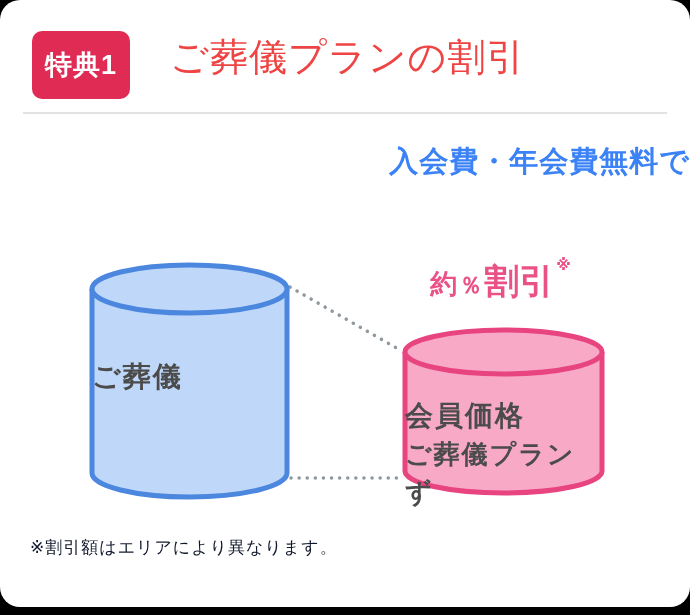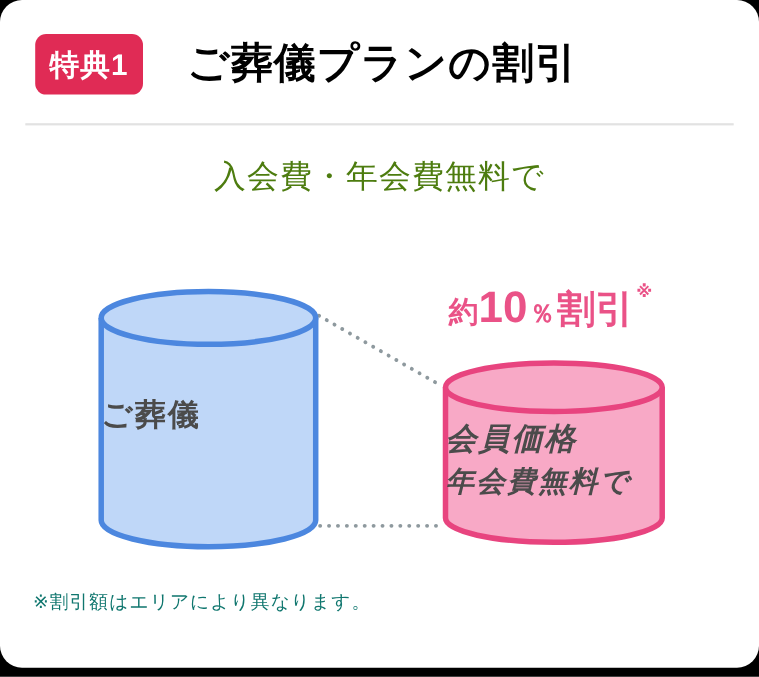--- a/index.html
+++ b/index.html
@@ -16,57 +16,57 @@
     left: 0; top: 0;
     width: 690px;
     height: 607px;
     background: #ffffff;
     border-radius: 20px;
   }
   
   .badge {
     position: absolute;
     left: 32px; top: 31px;
-    width: 98px; height: 55px;
+    width: 98px; height: 68px;
     background: #E02B55;
     border-radius: 10px;
     display: flex;
     align-items: center;
     justify-content: center;
     color: #ffffff;
     font-size: 27px;
     font-weight: 700;
     letter-spacing: 1px;
   }
   .title {
     position: absolute;
     left: 170px; top: 31px;
     height: 52px;
     display: flex;
     align-items: center;
-    color: #000000;
+    color: #ef4444;
     font-size: 38px;
-    font-weight: 700;
+    font-weight: 400;
     letter-spacing: 1px;
     white-space: nowrap;
   }
   .divider {
     position: absolute;
     left: 23px; right: 23px; top: 112px;
     height: 2px;
     background: #E2E2E2;
   }
   
   .headline {
     position: absolute;
     left: 0; right: 0; top: 140px;
-    text-align: center;
-    color: #4d7c0f;
+    text-align: right;
+    color: #3b82f6;
     font-size: 29px;
-    font-weight: 400;
+    font-weight: 700;
     line-height: 43px;
     letter-spacing: 1px;
   }
   
   .diagram-svg {
     position: absolute;
     left: 0; top: 240px;
     width: 690px; height: 280px;
   }
   .cyl-blue { stroke: #4C87DF; stroke-width: 5; stroke-linejoin: round; }
@@ -83,22 +83,22 @@
     text-align: left;
     color: #4B4B4B;
     font-weight: 700;
     letter-spacing: 2px;
   }
   .cyl-label-blue {
     left: 92px; top: 358px; width: 195px;
     font-size: 28px; line-height: 38px;
   }
   .cyl-label-pink {
-    left: 405px; top: 380px; width: 197px;
-    font-size: 28px; line-height: 38px; font-style: italic;
+    left: 405px; top: 397px; width: 197px;
+    font-size: 28px; line-height: 38px;
   }
   .cyl-label-pink .line2 { font-size: 26px; }
   .discount {
     position: absolute;
     left: 393px; top: 258px; width: 215px;
     display: flex;
     align-items: baseline;
     justify-content: center;
     color: #EA5287;
     font-weight: 700;
@@ -106,21 +106,21 @@
   }
   .discount .d-prefix { font-size: 27px; }
   .discount .d-value  { font-size: 40px; letter-spacing: 0px; }
   .discount .d-unit   { font-size: 23px; margin-left: 2px; }
   .discount .d-suffix { font-size: 35px; margin-left: 2px; }
   .discount .d-mark   { font-size: 15px; align-self: flex-start; margin-left: 2px; position: relative; top: -2px; }
   
   .footnote {
     position: absolute;
     left: 30px; top: 536px;
-    color: #0f766e;
+    color: #0f172a;
     font-size: 17px;
     letter-spacing: 1px;
   }
 </style>
 </head>
 <body>
 
 <div class="card">
 
   <div class="badge">
@@ -146,26 +146,25 @@
     <path class="cyl-pink" d="M405,112 V231 A98.5,22 0 0 0 602,231 V112" fill="#F8A9C6"></path>
     <ellipse class="cyl-pink" cx="503.5" cy="112" rx="98.5" ry="22" fill="#F8A9C6"></ellipse>
   </svg>
 
   <div class="cyl-label cyl-label-blue">
     <div class="line1">ご葬儀</div>
   </div>
 
   <div class="cyl-label cyl-label-pink">
     <div class="line1">会員価格</div>
-    <div class="line2">年会費無料で</div>
+    <div class="line2">ご葬儀プランず</div>
   </div>
 
   <div class="discount">
     <span class="d-prefix">約</span>
-      <span class="d-value">10</span>
       <span class="d-unit">％</span>
       <span class="d-suffix">割引</span>
       <span class="d-mark">※</span>
   </div>
 
   <div class="footnote">※割引額はエリアにより異なります。</div>
 
 </div>
 
 </body></html>

